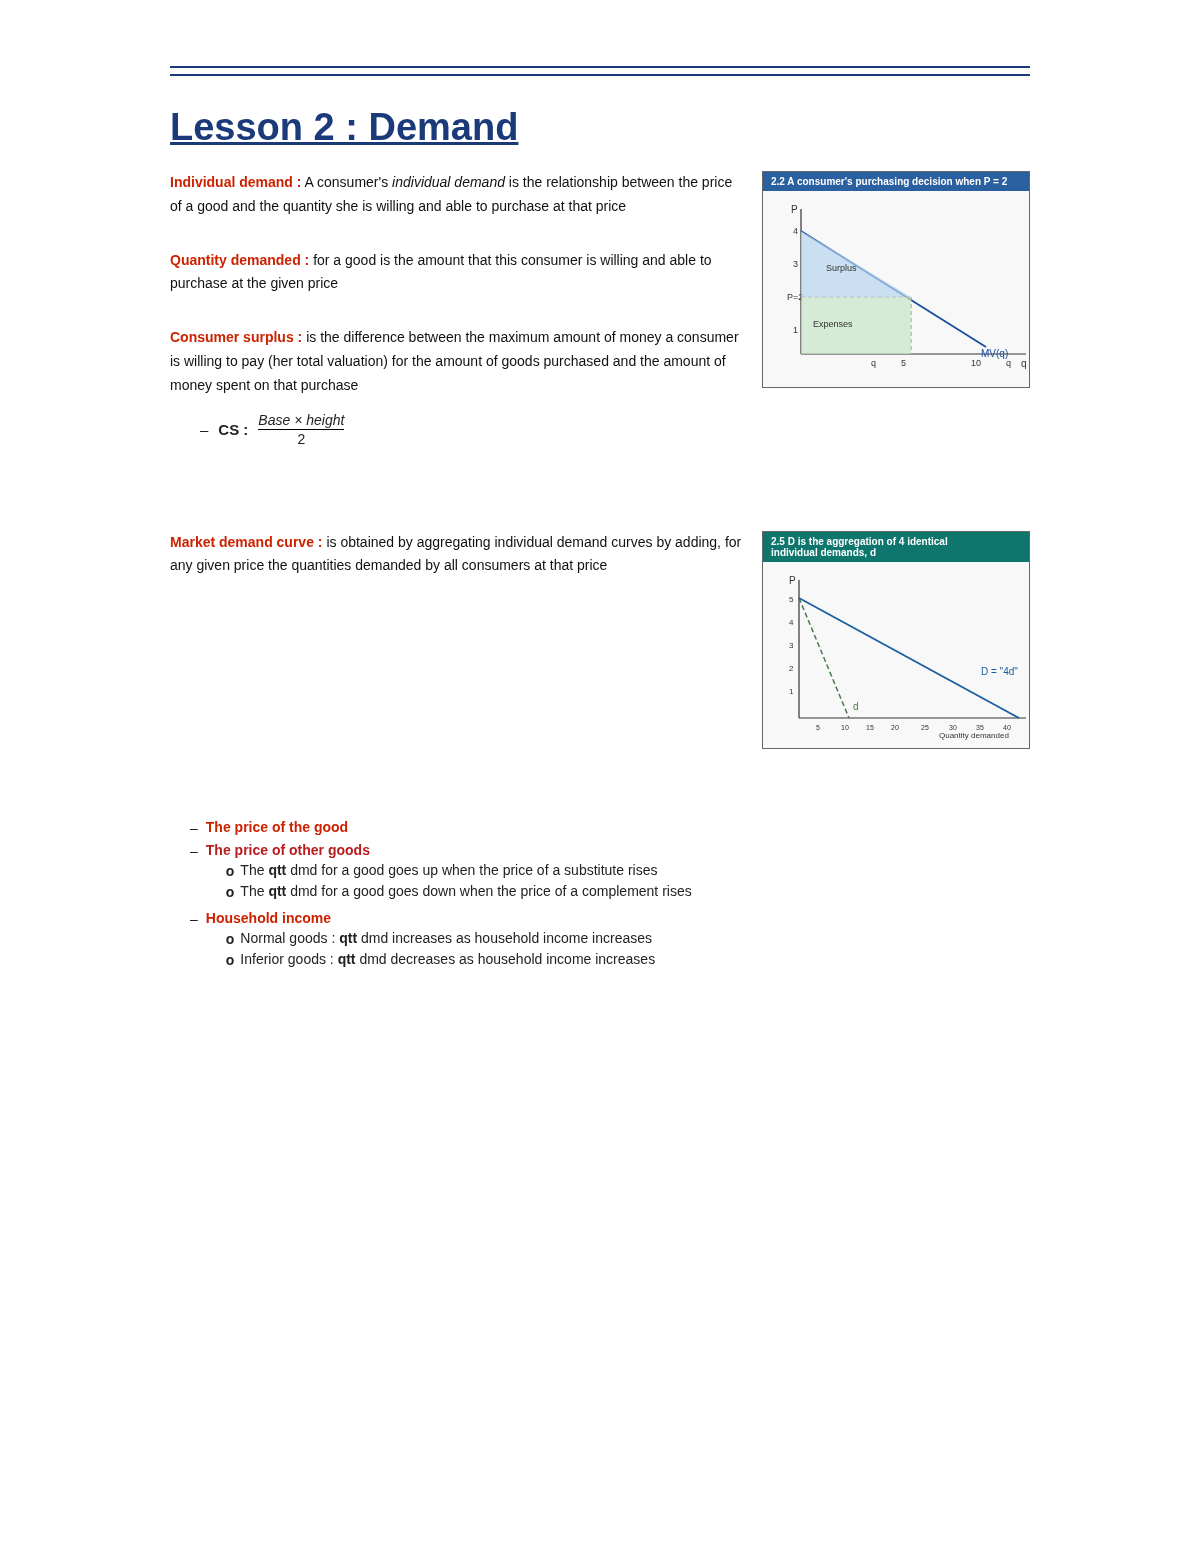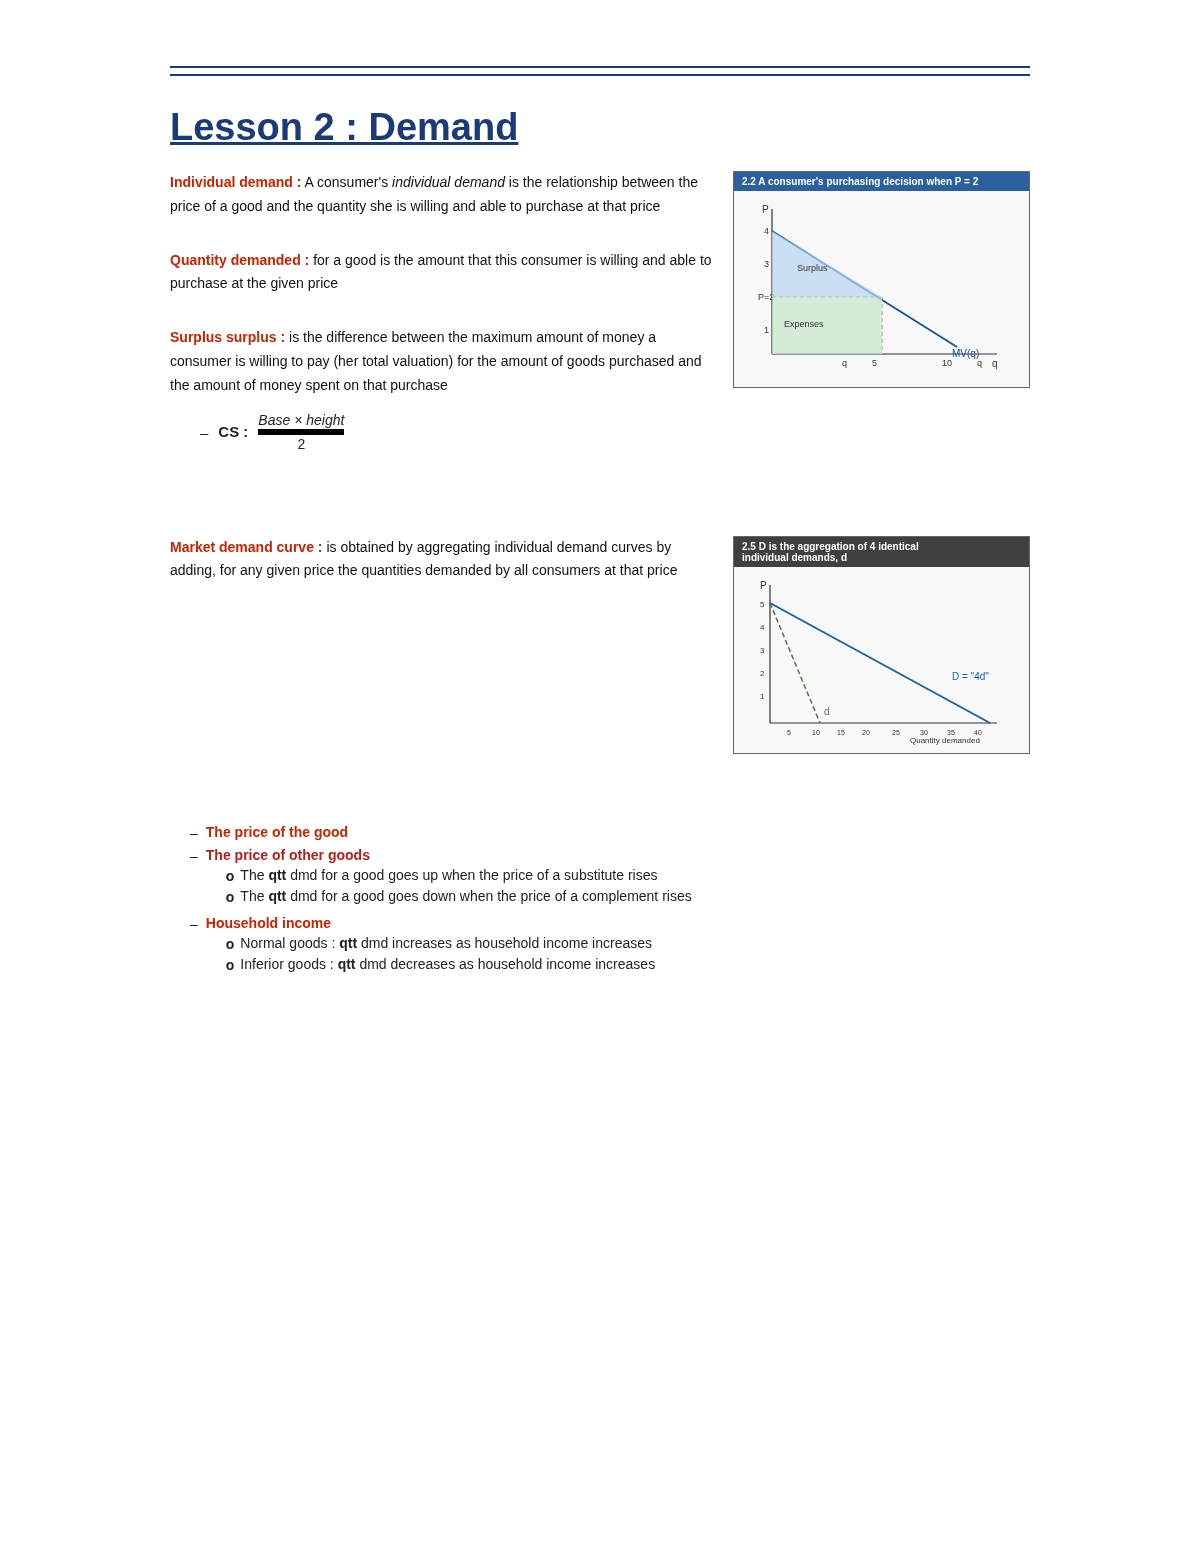--- a/index.html
+++ b/index.html
@@ -58,39 +58,39 @@
       display: flex;
       align-items: flex-start;
       gap: 20px;
       margin-bottom: 10px;
       justify-content: space-between;
     }
     .left-col {
       flex: 1;
     }
     .right-col {
-      width: 297px;
+      width: 268px;
       flex-shrink: 0;
     }
     .graph-box {
       border: 1px solid #666;
       background: #fff;
       padding: 0;
       font-size: 10px;
     }
     .graph-header {
       background: #2a5fa0;
       color: #fff;
       font-size: 10px;
       font-weight: bold;
       padding: 4px 8px;
       font-family: Arial, sans-serif;
     }
     .graph-header-teal {
-      background: #404040;
+      background: #0f766e;
       color: #fff;
       font-size: 10px;
       font-weight: bold;
       padding: 4px 8px;
       font-family: Arial, sans-serif;
     }
     .graph-content {
       padding: 8px;
       background: #f8f8f8;
     }
@@ -105,21 +105,21 @@
     .cs-label {
       font-weight: bold;
     }
     .fraction {
       display: inline-flex;
       flex-direction: column;
       align-items: center;
       font-size: 14px;
     }
     .fraction .numerator {
-      border-bottom: 6px solid #000000;
+      border-bottom: 1px solid #000000;
       padding-bottom: 1px;
       font-style: italic;
     }
     .fraction .denominator {
       padding-top: 1px;
     }
     .factors-heading {
       font-size: 14px;
       font-weight: bold;
       text-decoration: underline;
@@ -189,21 +189,21 @@
       <div class="spacer"></div>
 
       <p class="body-text">
         <span class="term-red">Quantity demanded :</span>
         <span> for a good is the amount that this consumer is willing and able to purchase at the given price</span>
       </p>
 
       <div class="spacer"></div>
 
       <p class="body-text">
-        <span class="term-red">Surplus surplus :</span>
+        <span class="term-red">Consumer surplus :</span>
         <span> is the difference between the maximum amount of money a consumer is willing to pay (her total valuation) for the amount of goods purchased and the amount of money spent on that purchase</span>
       </p>
 
       <div class="cs-formula">
         <span class="dash">–</span>
         <span class="cs-label">CS :</span>
         <span class="fraction">
           <span class="numerator">Base × height</span>
           <span class="denominator">2</span>
         </span>

